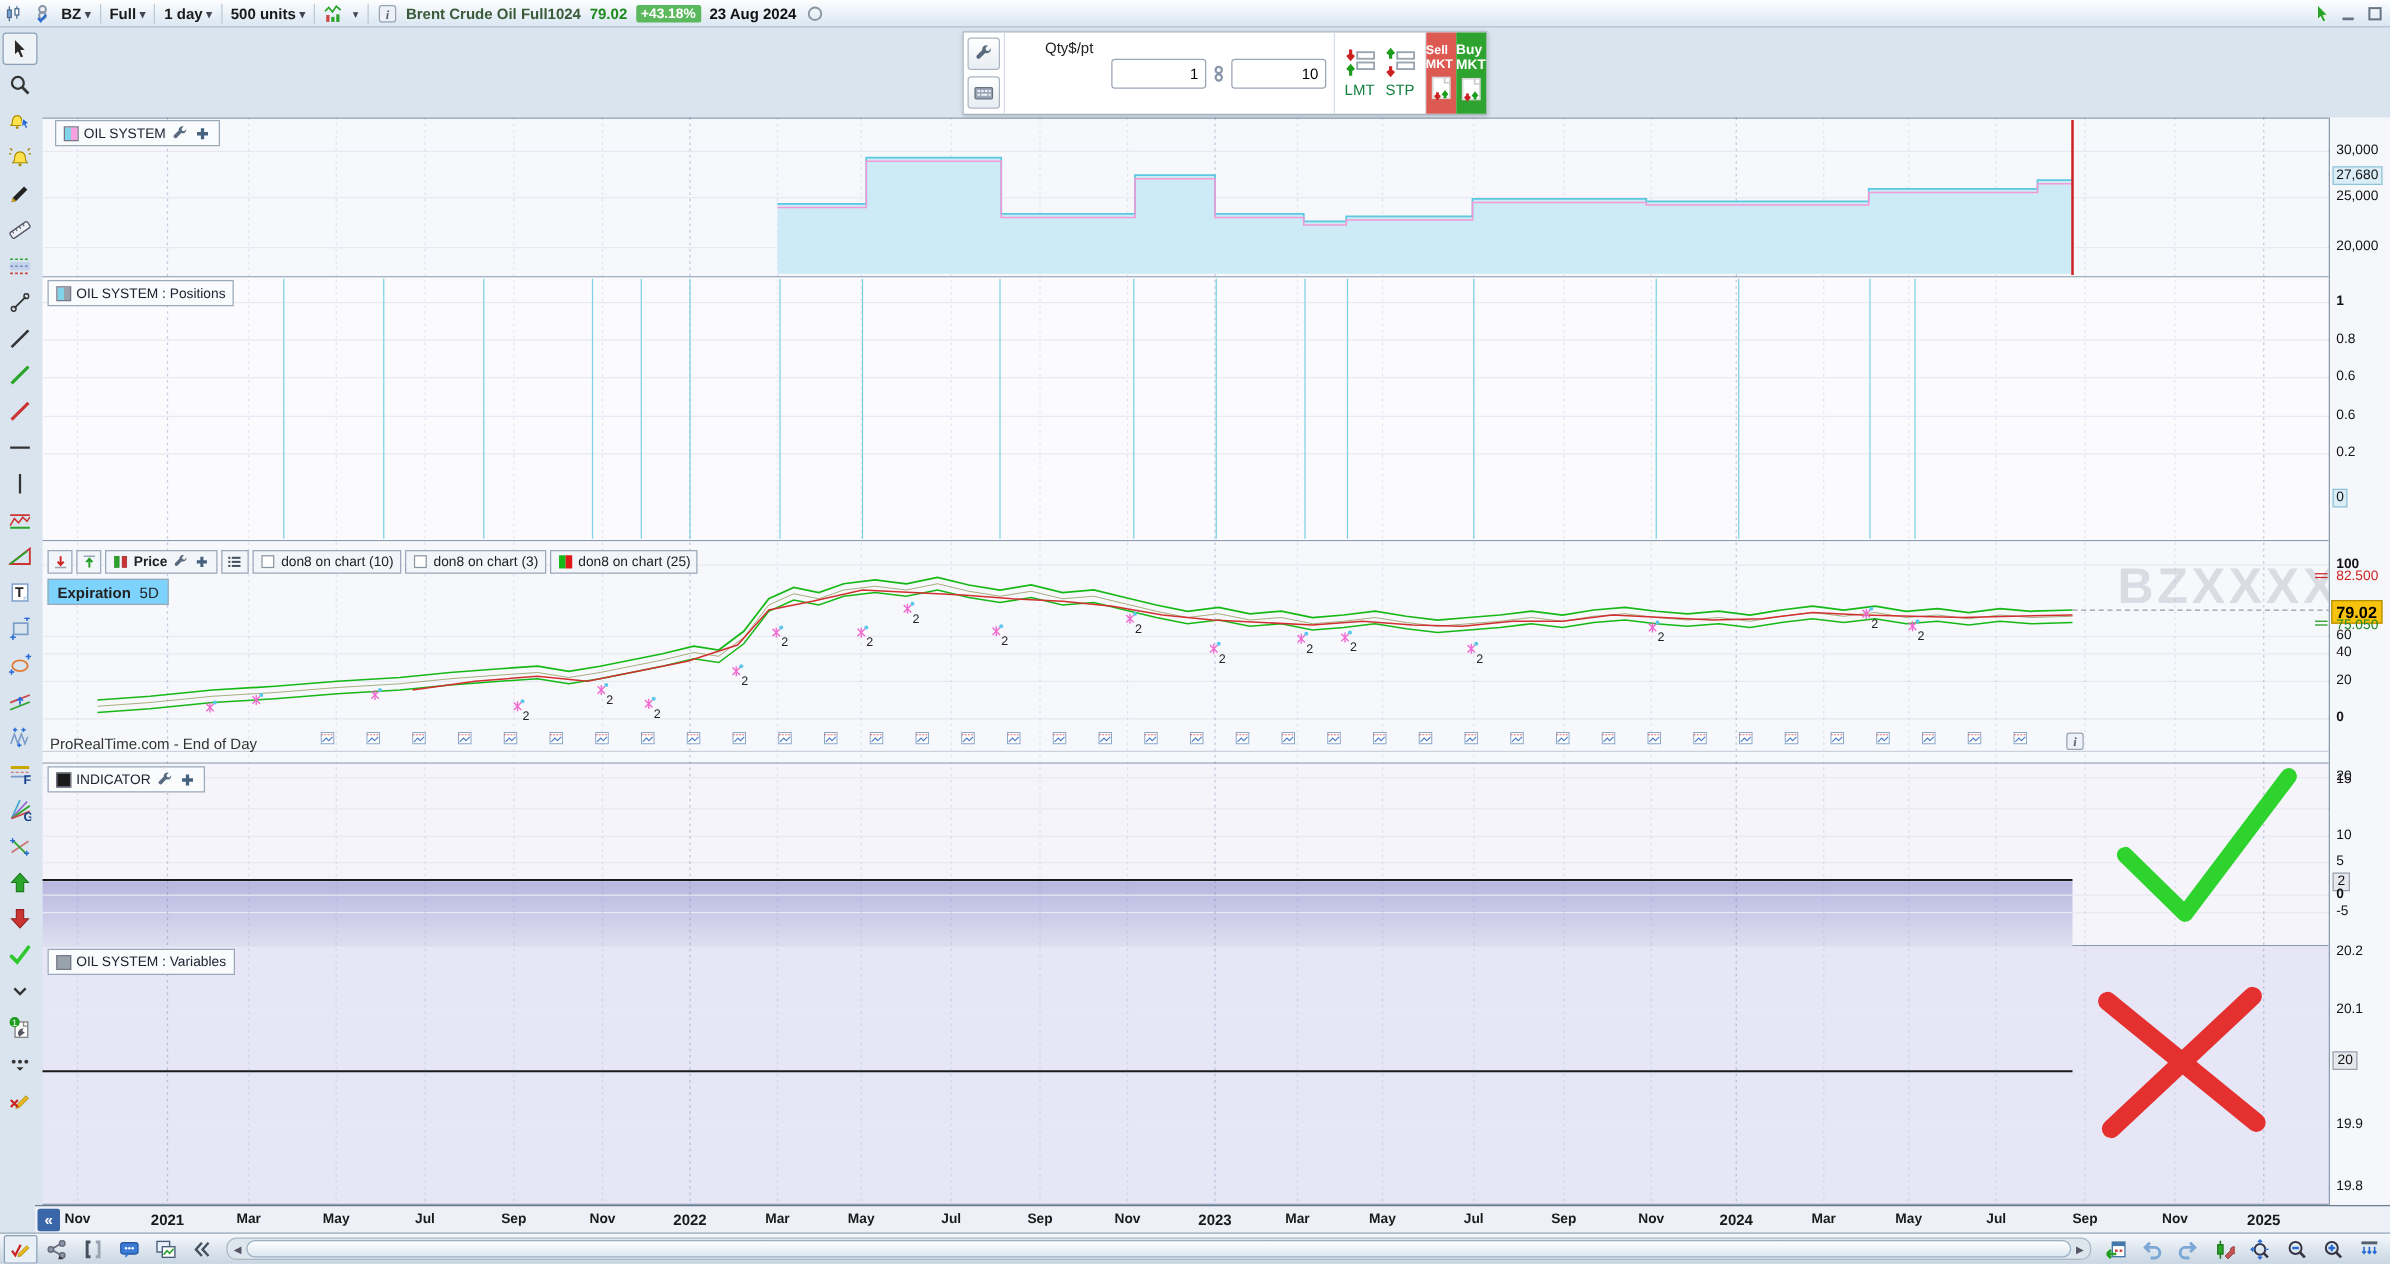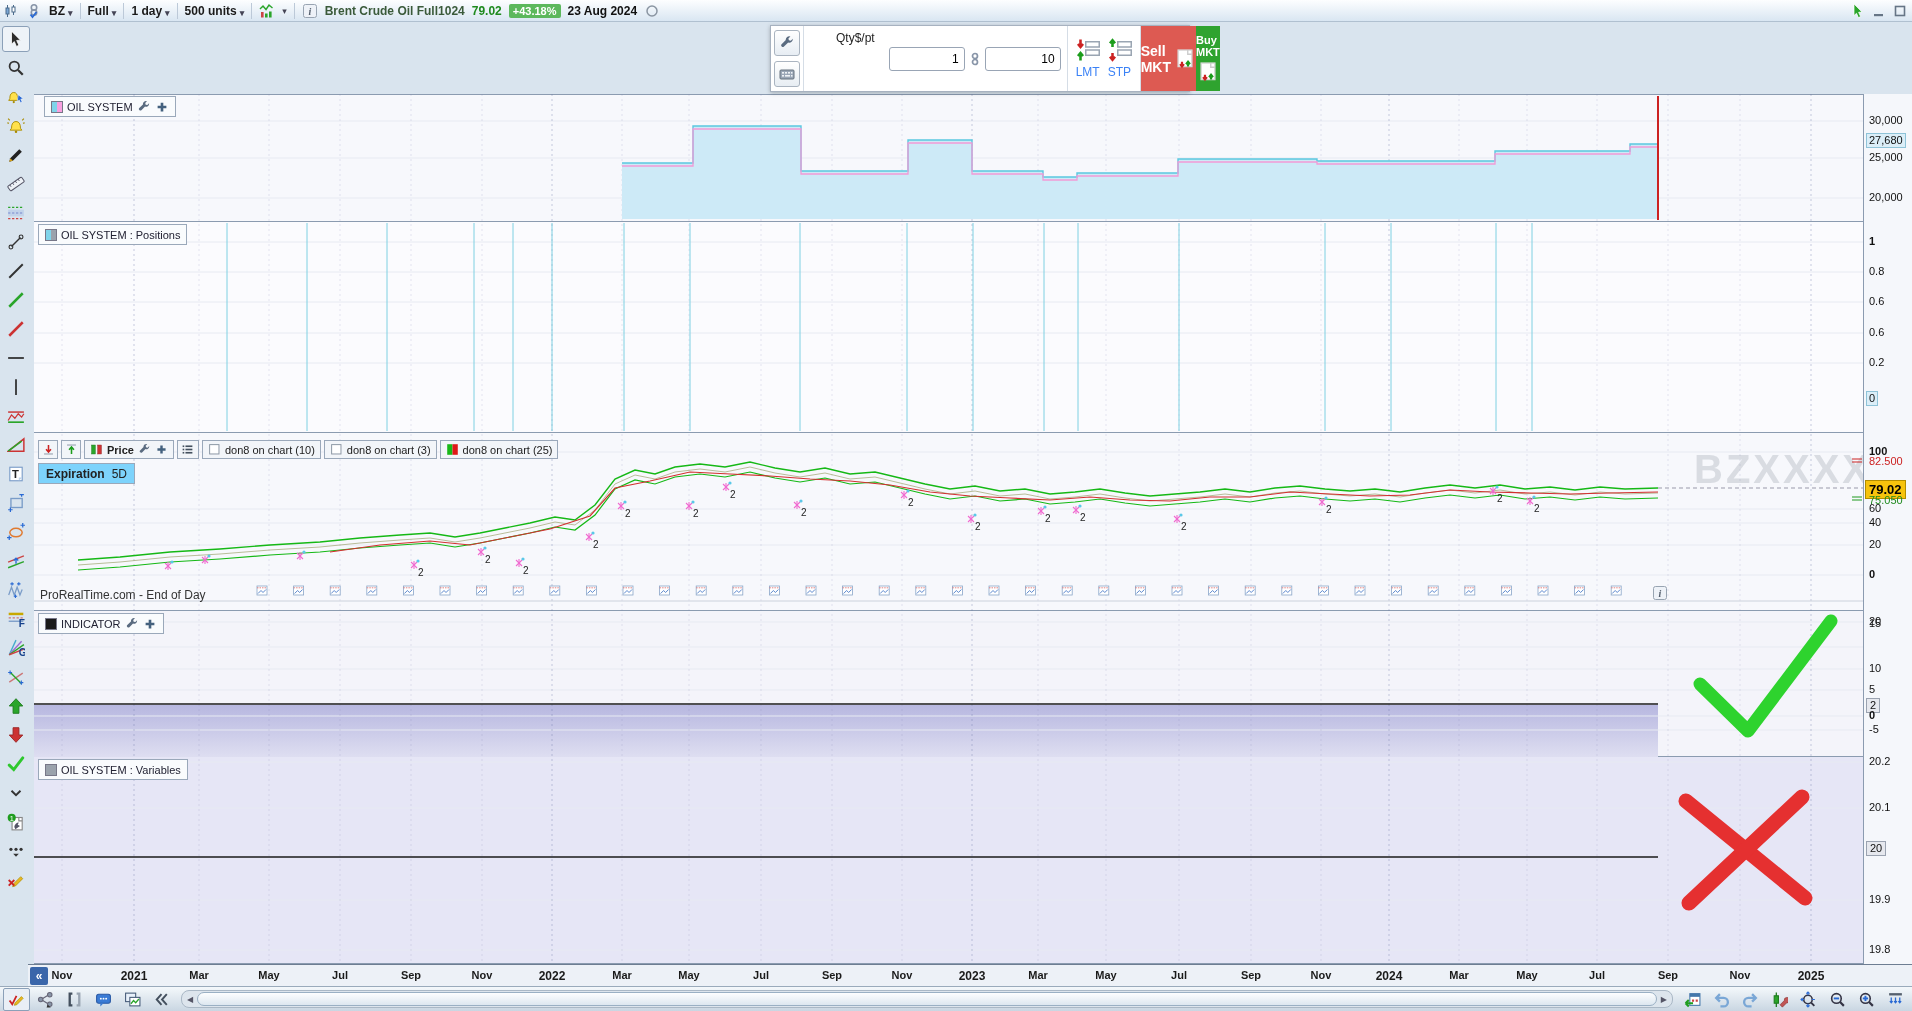--- a/index.html
+++ b/index.html
@@ -1,21 +1,21 @@
 <!DOCTYPE html>
 <html><head>
 <meta charset="utf-8">
 <style>
   html,body{margin:0;padding:0;background:#c8d4e0;font-family:"Liberation Sans",sans-serif;}
   #app{position:relative;width:1912px;height:1011px;background:#d9e4ee;overflow:hidden;font-size:11px;color:#222;}
 
   
   .titlebar{position:absolute;left:0;top:0;width:100%;height:22px;background:linear-gradient(#fdfeff,#d9e6f2);border-bottom:1px solid #b0c0d0;display:flex;align-items:center;gap:7px;padding-left:3px;box-sizing:border-box;z-index:9;}
   .tsep{width:1px;height:16px;background:#bcc9d8;}
-  .dd{display:flex;align-items:flex-end;gap:3px;font-weight:bold;font-size:12px;color:#1a1a1a;}
+  .dd{display:flex;align-items:center;gap:3px;font-weight:bold;font-size:12px;color:#1a1a1a;}
   .arr{font-size:9px;color:#445;}
   .ic{width:16px;height:16px;display:block;}
   .badge-chg{background:#5cb85c;color:#fff;font-weight:bold;padding:1px 4px;border-radius:2px;font-size:11px;}
   .price-txt{color:#1e8a1e;font-weight:bold;font-size:12px;}
   .instr{color:#3a5a3a;font-weight:bold;font-size:12px;}
   .date-txt{font-weight:bold;font-size:12px;color:#111;}
   .win-right{margin-left:auto;display:flex;gap:5px;padding-right:4px;align-items:center;}
 
   
   .left-toolbar{position:absolute;left:0;top:26px;width:32px;display:flex;flex-direction:column;align-items:center;gap:3px;z-index:8;}
@@ -25,23 +25,23 @@
 
   
   .order-panel{position:absolute;left:770px;top:25px;width:418px;height:65px;background:#fff;border:1px solid #a7b2c0;box-shadow:0 1px 4px rgba(0,0,0,.25);display:flex;align-items:stretch;z-index:9;}
   .op-col1{display:flex;flex-direction:column;justify-content:space-between;padding:4px 3px;border-right:1px solid #d5dde6;}
   .opbtn{width:24px;height:24px;border:1px solid #aab4c0;border-radius:3px;background:linear-gradient(#fff,#e7edf3);display:flex;align-items:center;justify-content:center;}
   .op-col2{display:flex;flex-direction:row;padding:3px 6px;border-right:1px solid #d5dde6;}
   .op-labels{display:flex;justify-content:space-between;font-size:12px;color:#222;padding:2px 14px 4px 26px;}
   .op-inputs{display:flex;align-items:center;gap:2px;}
   .op-input{width:64px;height:22px;border:1px solid #99a5b5;border-radius:3px;text-align:right;font-size:12px;padding:0 5px;font-family:"Liberation Sans",sans-serif;}
   .op-col3{display:flex;gap:8px;padding:4px 8px;border-right:1px solid #d5dde6;align-items:center;}
-  .op-ot{display:flex;flex-direction:column;align-items:flex-start;gap:3px;font-size:12px;color:#3b82f6;}
+  .op-ot{display:flex;flex-direction:column;align-items:flex-end;gap:3px;font-size:12px;color:#15803d;}
   .op-ot .ic{width:24px;height:24px;}
-  .op-sell{width:71px;background:#dd5a52;color:#fff;display:flex;flex-direction:row;align-items:center;justify-content:center;gap:3px;font-size:14px;font-weight:bold;}
+  .op-sell{width:71px;background:#dd5a52;color:#fff;display:flex;flex-direction:column;align-items:center;justify-content:center;gap:3px;font-size:10px;font-weight:bold;}
   .op-buy{width:71px;background:#2fa32f;color:#fff;display:flex;flex-direction:column;align-items:center;justify-content:center;gap:3px;font-size:11px;font-weight:bold;}
   .op-sell .ic,.op-buy .ic{width:22px;height:22px;}
 
   
   .panel{position:absolute;left:34px;width:1829px;border-bottom:1px solid #8b9bb0;box-sizing:border-box;z-index:1;}
   #p-system{top:94px;height:128px;background:#f7f8fc;border-top:1px solid #8b9bb0;}
   #p-positions{top:222px;height:211px;background:#fbfbfe;}
   #p-price{top:433px;height:178px;background:#f7f8fc;}
   #p-indicator{top:611px;height:146px;background:#f4f4fa;}
   #p-variables{top:757px;height:207px;background:#e6e6f6;}

